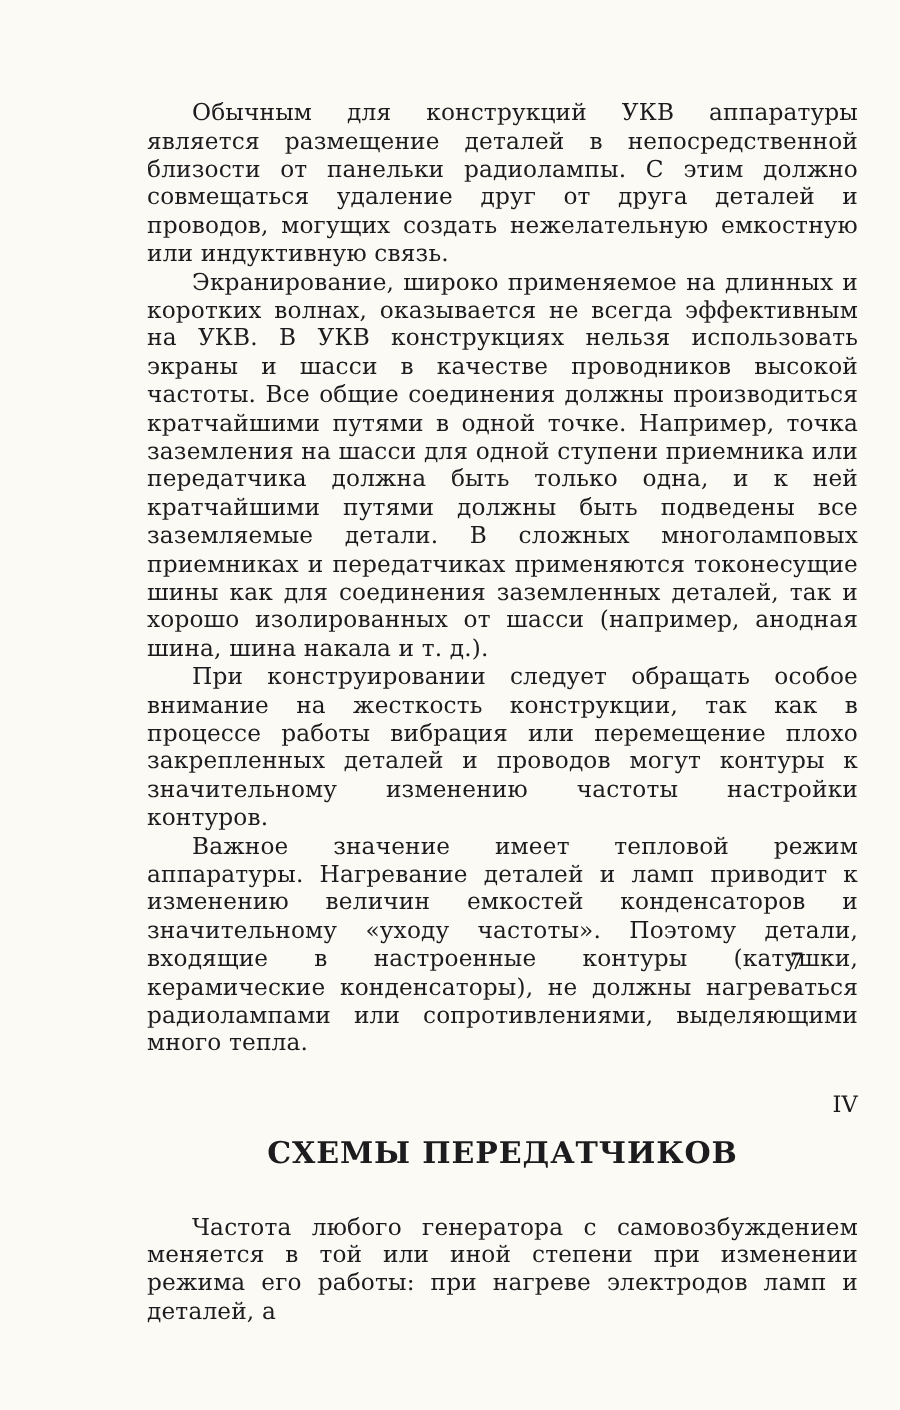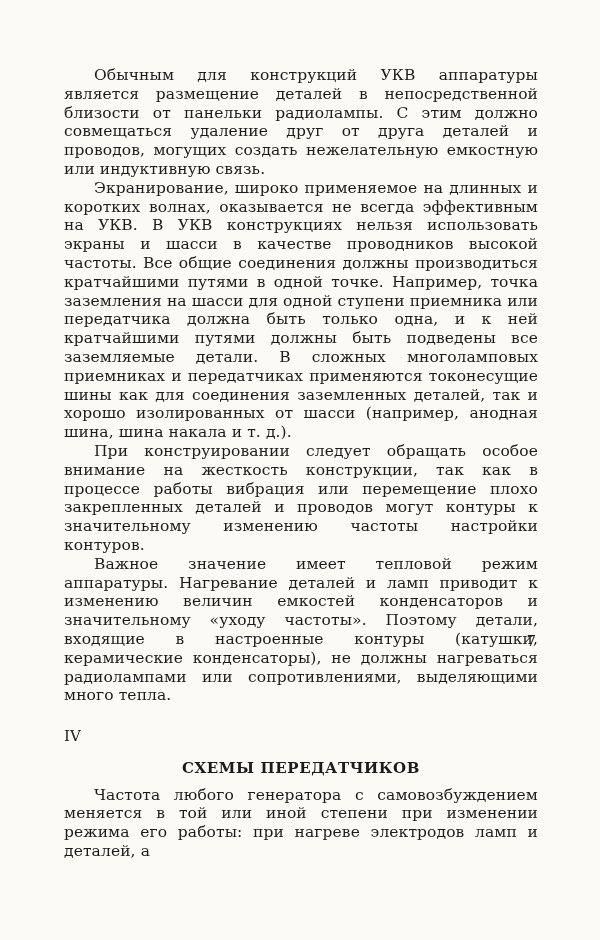--- a/index.html
+++ b/index.html
@@ -12,48 +12,48 @@
     background: #fbfaf5;
     color: #1c1c1e;
     font-family: "DejaVu Serif", "Liberation Serif", serif;
     overflow: hidden;
   }
   .page {
     position: relative;
     width: 600px;
     height: 700px;
     box-sizing: border-box;
-    padding: 66px 62px 0 64px;
+    padding: 66px 62px 0 98px;
     background: #fbfaf5;
   }
   .text-block {
     width: 474px;
     font-size: 15.5px;
     line-height: 18.8px;
     text-align: justify;
     letter-spacing: 0.1px;
   }
   .para {
     margin: 0;
     text-indent: 30px;
   }
   .chapter-number {
-    text-align: left;
+    text-align: right;
     text-indent: 0;
     margin-top: 22px;
     margin-bottom: 13px;
     font-size: 15px;
   }
   .chapter-title {
     text-align: center;
     text-indent: 0;
-    font-size: 15px;
+    font-size: 20px;
     font-weight: bold;
     letter-spacing: 0.6px;
-    margin: 0 0 8px 0;
+    margin: 0 0 31px 0;
   }
   .page-number {
     position: absolute;
     right: 64px;
     bottom: 50px;
     font-size: 15px;
   }
 </style>
 </head>
 <body>

